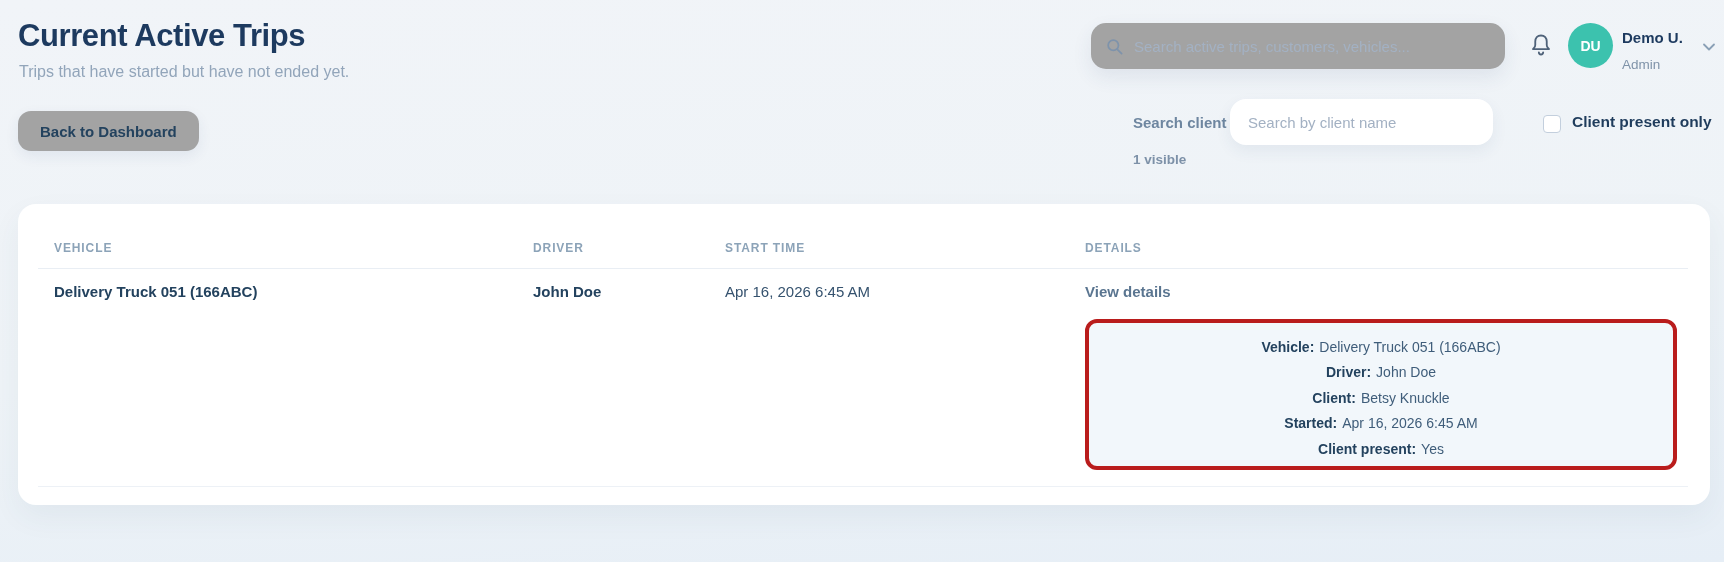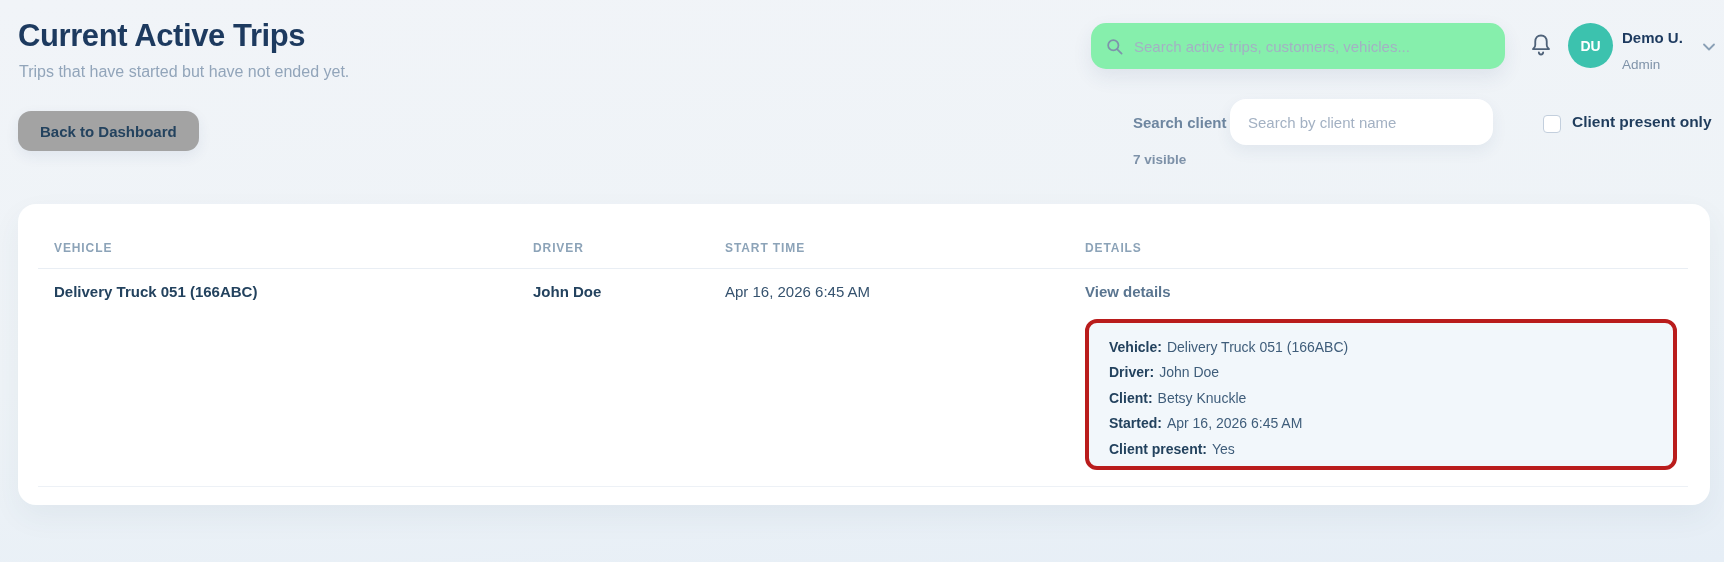--- a/index.html
+++ b/index.html
@@ -27,21 +27,21 @@
     padding:0 22px; border:none; border-radius:13px;
     background:#a3a3a3; color:#23425e;
     font-family:"Liberation Sans", sans-serif;
     font-size:15px; font-weight:700; cursor:pointer;
     box-shadow:0 5px 14px rgba(40,70,110,0.08);
   }
 
   
   .topbar-search {
     position:absolute; left:1091px; top:23px; width:414px; height:46px;
-    background:#86efac; border-radius:15px;
+    background:#a3a3a3; border-radius:15px;
     box-shadow:0 8px 20px rgba(40,70,110,0.09);
     display:flex; align-items:center; padding:0 14px;
   }
   .topbar-search svg { flex:0 0 auto; margin-right:10px; }
   .topbar-search input {
     flex:1; border:none; outline:none; background:transparent;
     font-family:"Liberation Sans", sans-serif;
     font-size:15px; color:#33526f;
   }
   .topbar-search input::placeholder { color:#a3b1c3; }
@@ -95,20 +95,21 @@
   .visible-count {
     position:absolute; left:1133px; top:152px;
     font-size:13.5px; font-weight:600; color:#7d91a8;
   }
 
   
   .card {
     position:absolute; left:18px; top:204px; width:1692px; height:301px;
     background:#ffffff; border-radius:18px;
     box-shadow:0 12px 30px rgba(50,80,110,0.06);
+    text-align:center;
   }
   .th {
     position:absolute; top:37px;
     font-size:12px; font-weight:700; letter-spacing:0.9px;
     color:#8ca3b8; text-transform:uppercase;
   }
   .th-vehicle { left:36px; }
   .th-driver  { left:515px; }
   .th-start   { left:707px; }
   .th-details { left:1067px; }
@@ -172,21 +173,21 @@
   <button class="chevron-btn">
     <svg width="20" height="20" viewBox="0 0 24 24" fill="none" stroke="#8aa0b6" stroke-width="2.2" stroke-linecap="round" stroke-linejoin="round">
       <polyline points="6,9 12,15 18,9"></polyline>
     </svg>
   </button>
 
   <label class="filter-label">Search client</label>
   <input class="client-input" type="text" placeholder="Search by client name" style="">
   <input class="present-checkbox" type="checkbox" style="">
   <label class="present-label">Client present only</label>
-  <div class="visible-count">7 visible</div>
+  <div class="visible-count">1 visible</div>
 
   <div class="card">
 
     <div class="th th-vehicle">Vehicle</div>
     <div class="th th-driver">Driver</div>
     <div class="th th-start">Start time</div>
     <div class="th th-details">Details</div>
 
     <div class="head-divider"></div>
 

